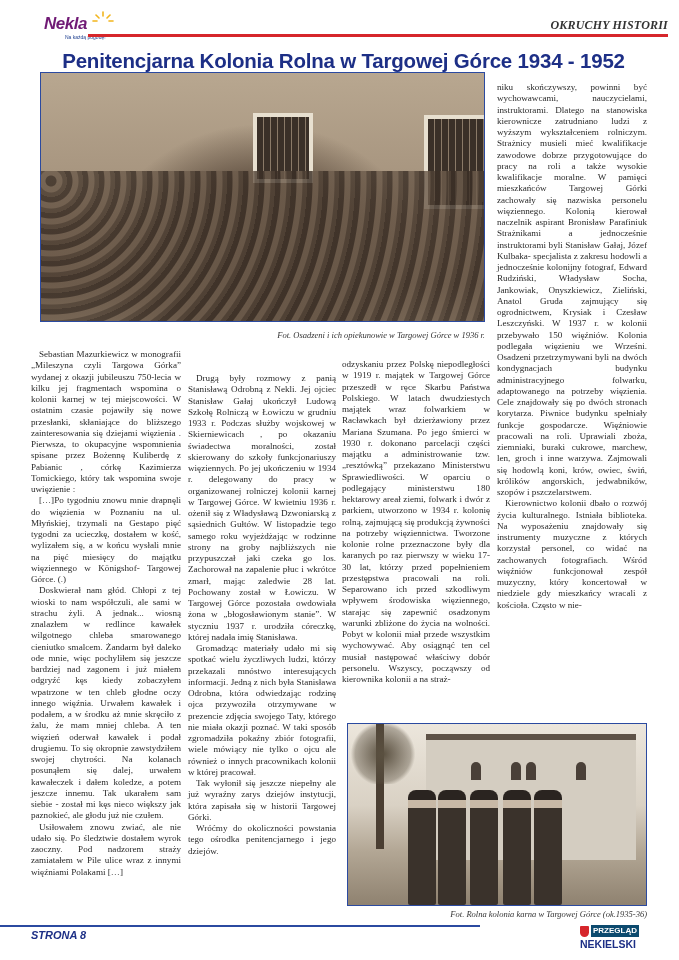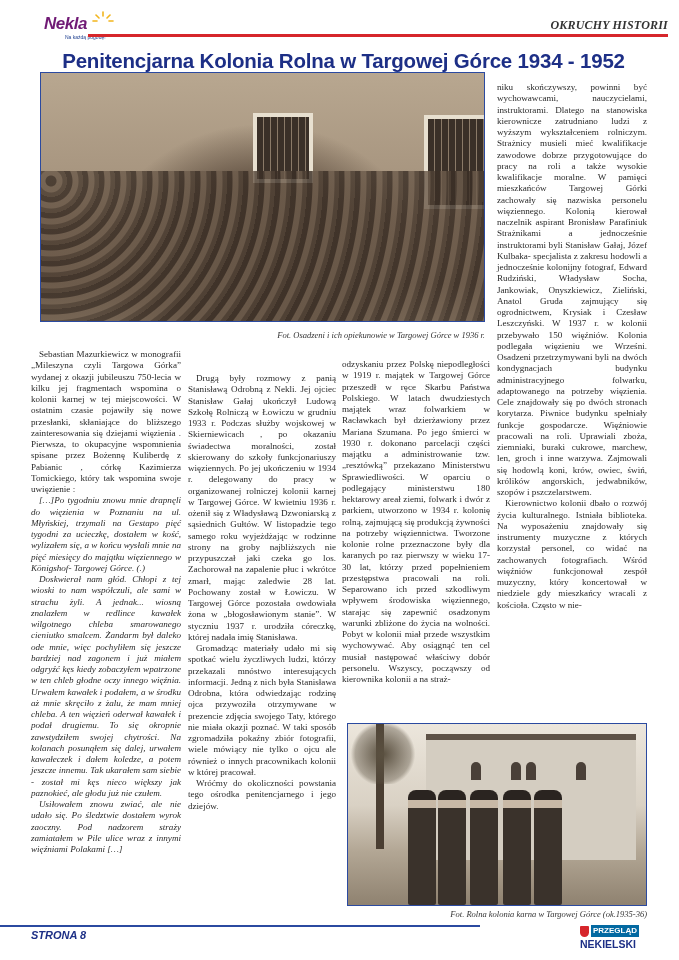--- a/index.html
+++ b/index.html
@@ -30,31 +30,31 @@
   .tree { position:absolute; left:22px; top:0; width:8px; height:125px; background:#4a3e32; }
   .treetop { position:absolute; left:0; top:0; width:70px; height:60px; background:radial-gradient(circle, #5a5040 0%, rgba(90,80,64,0.4) 60%, transparent 70%); }
   .officer { position:absolute; top:66px; width:28px; height:115px; background:linear-gradient(180deg,#2a2420 0 10px,#c8b9a6 10px 18px,#3a322b 18px 100%); border-radius:8px 8px 2px 2px; }
   .caption { font-family:"Liberation Serif", serif; font-style:italic; font-size:8.5px; color:#333; text-align:right; }
   .cap1 { left:40px; top:330px; width:445px; }
   .cap2 { left:347px; top:909px; width:300px; }
   
   .col { font-size:9.1px; line-height:11.25px; text-align:justify; hyphens:manual; color:#2a2a2a; }
   .col p { margin:0; text-indent:8px; }
   .col p.noindent { text-indent:0;margin-top:10px; }
-  .col p.it { font-style:italic; }
+  .col p.it { }
   .c1 { left:31px; top:349px; width:150px; }
   .c2 { left:188px; top:349px; width:148px;margin-top:24px; }
   .c3 { left:342px; top:349px; width:148px; }
   .c4 { left:497px; top:72px; width:150px; }
   
   .footer-rule { left:0; top:925px; width:480px; height:2px; background:#2b4aa0; }
   .page-no { left:31px; top:929px; font-family:"Liberation Sans", sans-serif; font-style:italic; font-weight:bold; font-size:11px; color:#1d2f86; }
   .pn-logo { left:580px; top:925px; width:75px; height:30px; }
   .pn-shield { position:absolute; left:0; top:1px; width:9px; height:11px; background:#d6262b; border-radius:1px 1px 5px 5px; }
-  .pn-top { position:absolute; left:11px; top:0; background:#0369a1; color:#fff; font-family:"Liberation Sans", sans-serif; font-weight:bold; font-size:8px; padding:1px 2px; line-height:10px; }
+  .pn-top { position:absolute; left:11px; top:0; background:#0c4a6e; color:#fff; font-family:"Liberation Sans", sans-serif; font-weight:bold; font-size:8px; padding:1px 2px; line-height:10px; }
   .pn-bottom { position:absolute; left:0; top:13px; color:#1d2f86; font-family:"Liberation Sans", sans-serif; font-weight:bold; font-size:10.5px; line-height:12px; }
 </style>
 </head>
 <body>
 
 <div class="abs logo">
   <span class="logo-word">Nekla</span>
   <svg class="logo-sun" viewBox="0 0 22 16">
     <g stroke="#f2b51d" stroke-width="1.6" stroke-linecap="round">
       <line x1="11" y1="2" x2="11" y2="6"></line>
@@ -85,20 +85,21 @@
 <div class="abs col c1">
   <p>Sebastian Mazurkiewicz w monografii „Mileszyna czyli Targowa Górka” wydanej z okazji jubileuszu 750-lecia w kilku jej fragmentach wspomina o kolonii karnej w tej miejscowości. W ostatnim czasie pojawiły się nowe przesłanki, skłaniające do bliższego zainteresowania się dziejami więzienia . Pierwsza, to okupacyjne wspomnienia spisane przez Bożennę Kuliberdę z Pabianic , córkę Kazimierza Tomickiego, który tak wspomina swoje uwięzienie :</p>
   <p class="it">[…]Po tygodniu znowu mnie drapnęli do więzienia w Poznaniu na ul. Młyńskiej, trzymali na Gestapo pięć tygodni za ucieczkę, dostałem w kość, wylizałem się, a w końcu wysłali mnie na pięć miesięcy do majątku więziennego w Königshof- Targowej Górce. (.)</p>
   <p class="it">Doskwierał nam głód. Chłopi z tej wioski to nam współczuli, ale sami w strachu żyli. A jednak... wiosną znalazłem w redlince kawałek wilgotnego chleba smarowanego cieniutko smalcem. Żandarm był daleko ode mnie, więc pochyliłem się jeszcze bardziej nad zagonem i już miałem odgryźć kęs kiedy zobaczyłem wpatrzone w ten chleb głodne oczy innego więźnia. Urwałem kawałek i podałem, a w środku aż mnie skręciło z żalu, że mam mniej chleba. A ten więzień oderwał kawałek i podał drugiemu. To się okropnie zawstydziłem swojej chytrości. Na kolanach posunąłem się dalej, urwałem kawałeczek i dałem koledze, a potem jeszcze innemu. Tak ukarałem sam siebie - został mi kęs nieco większy jak paznokieć, ale głodu już nie czułem.</p>
   <p class="it">Usiłowałem znowu zwiać, ale nie udało się. Po śledztwie dostałem wyrok zaoczny. Pod nadzorem straży zamiatałem w Pile ulice wraz z innymi więźniami Polakami […]</p>
 </div>
 
 <div class="abs col c2">
   <p>Drugą były rozmowy z panią Stanisławą Odrobną z Nekli. Jej ojciec Stanisław Gałaj ukończył Ludową Szkołę Rolniczą w Łowiczu w grudniu 1933 r. Podczas służby wojskowej w Skierniewicach , po okazaniu świadectwa moralności, został skierowany do szkoły funkcjonariuszy więziennych. Po jej ukończeniu w 1934 r. delegowany do pracy w organizowanej rolniczej kolonii karnej w Targowej Górce. W kwietniu 1936 r. ożenił się z Władysławą Dzwoniarską z sąsiednich Gułtów. W listopadzie tego samego roku wyjeżdżając w rodzinne strony na groby najbliższych nie przypuszczał jaki czeka go los. Zachorował na zapalenie płuc i wkrótce zmarł, mając zaledwie 28 lat. Pochowany został w Łowiczu. W Targowej Górce pozostała owdowiała żona w „błogosławionym stanie”. W styczniu 1937 r. urodziła córeczkę, której nadała imię Stanisława.</p>
   <p>Gromadząc materiały udało mi się spotkać wielu życzliwych ludzi, którzy przekazali mnóstwo interesujących informacji. Jedną z nich była Stanisława Odrobna, która odwiedzając rodzinę ojca przywoziła otrzymywane w prezencie zdjęcia swojego Taty, którego nie miała okazji poznać. W taki sposób zgromadziła pokaźny zbiór fotografii, wiele mówiący nie tylko o ojcu ale również o innych pracownikach kolonii w której pracował.</p>
+  <p>Tak wyłonił się jeszcze niepełny ale już wyraźny zarys dziejów instytucji, która zapisała się w historii Targowej Górki.</p>
   <p>Wróćmy do okoliczności powstania tego ośrodka penitencjarnego i jego dziejów.</p>
 </div>
 
 <div class="abs col c3">
   <p class="noindent">odzyskaniu przez Polskę niepodległości w 1919 r. majątek w Targowej Górce przeszedł w ręce Skarbu Państwa Polskiego. W latach dwudziestych majątek wraz folwarkiem w Racławkach był dzierżawiony przez Mariana Szumana. Po jego śmierci w 1930 r. dokonano parcelacji części majątku a administrowanie tzw. „resztówką” przekazano Ministerstwu Sprawiedliwości. W oparciu o podlegający ministerstwu 180 hektarowy areał ziemi, folwark i dwór z parkiem, utworzono w 1934 r. kolonię rolną, zajmującą się produkcją żywności na potrzeby więziennictwa. Tworzone kolonie rolne przeznaczone były dla karanych po raz pierwszy w wieku 17-30 lat, którzy przed popełnieniem przestępstwa pracowali na roli. Separowano ich przed szkodliwym wpływem środowiska więziennego, starając się zapewnić osadzonym warunki zbliżone do życia na wolności. Pobyt w kolonii miał przede wszystkim wychowywać. Aby osiągnąć ten cel musiał następować właściwy dobór personelu. Wszyscy, począwszy od kierownika kolonii a na straż-</p>
 </div>
 
 <div class="abs col c4">
   <p class="noindent">niku skończywszy, powinni być wychowawcami, nauczycielami, instruktorami. Dlatego na stanowiska kierownicze zatrudniano ludzi z wyższym wykształceniem rolniczym. Strażnicy musieli mieć kwalifikacje zawodowe dobrze przygotowujące do pracy na roli a także wysokie kwalifikacje moralne. W pamięci mieszkańców Targowej Górki zachowały się nazwiska personelu więziennego. Kolonią kierował naczelnik aspirant Bronisław Parafiniuk Strażnikami a jednocześnie instruktorami byli Stanisław Gałaj, Józef Kulbaka- specjalista z zakresu hodowli a jednocześnie kolonijny fotograf, Edward Rudziński, Władysław Socha, Jankowiak, Onyszkiewicz, Zieliński, Anatol Gruda zajmujący się ogrodnictwem, Krysiak i Czesław Leszczyński. W 1937 r. w kolonii przebywało 150 więźniów. Kolonia podlegała więzieniu we Wrześni. Osadzeni przetrzymywani byli na dwóch kondygnacjach budynku administracyjnego folwarku, adaptowanego na potrzeby więzienia. Cele znajdowały się po dwóch stronach korytarza. Piwnice budynku spełniały funkcje gospodarcze. Więźniowie pracowali na roli. Uprawiali zboża, ziemniaki, buraki cukrowe, marchew, len, groch i inne warzywa. Zajmowali się hodowlą koni, krów, owiec, świń, królików angorskich, jedwabników, szopów i pszczelarstwem.</p>
   <p>Kierownictwo kolonii dbało o rozwój życia kulturalnego. Istniała biblioteka. Na wyposażeniu znajdowały się instrumenty muzyczne z których korzystał personel, co widać na zachowanych fotografiach. Wśród więźniów funkcjonował zespół muzyczny, który koncertował w niedziele gdy mieszkańcy wracali z kościoła. Często w nie-</p>

